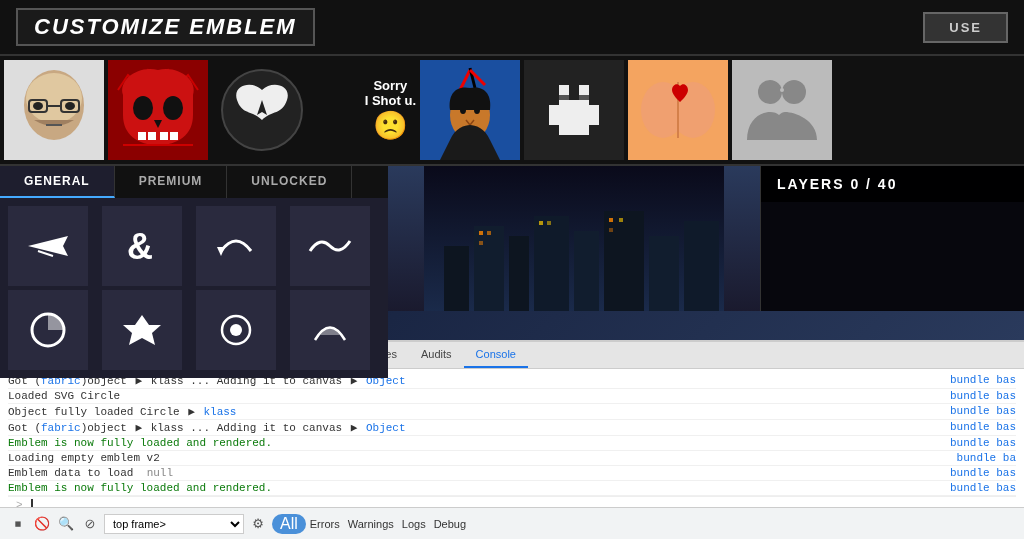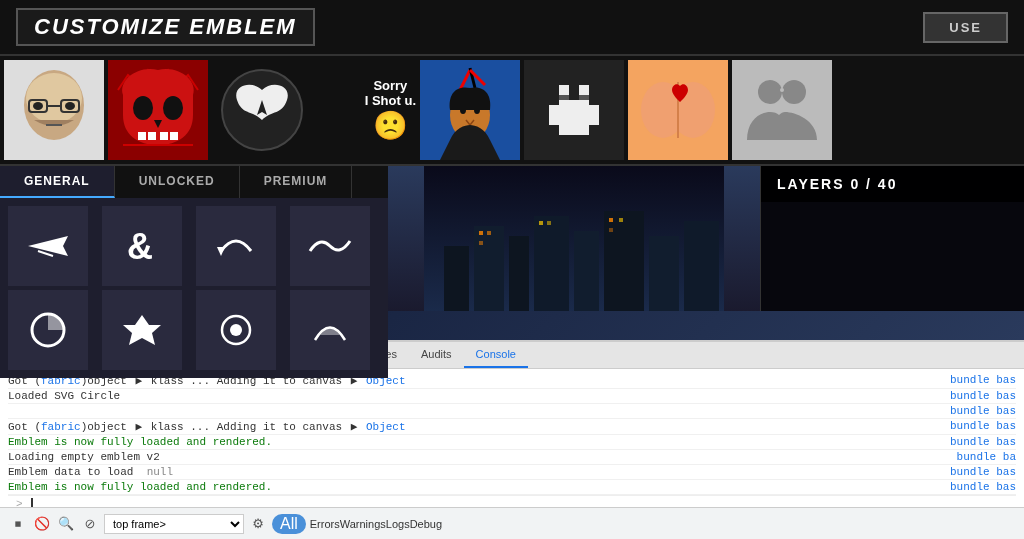--- a/index.html
+++ b/index.html
@@ -259,20 +259,21 @@
       background: #4a90d9;
       color: #fff;
       border: none;
       border-radius: 10px;
       padding: 1px 8px;
       font-size: 16px;
       cursor: pointer;
     }
     .filter-levels {
       display: flex;
+      gap: 8px;
       font-size: 11px;
       color: #333;
     }
     .filter-level {
       cursor: pointer;
     }
 
     
     .emblem-bb-svg {
       background: #e8e8e8;
@@ -418,22 +419,22 @@
       </svg>
     </div>
   </div>
 
   <div class="lower-game">
 
     <div class="tools-panel">
 
       <div class="tabs-bar">
         <div class="tab active">GENERAL</div>
+        <div class="tab">PREMIUM</div>
         <div class="tab">UNLOCKED</div>
-        <div class="tab">PREMIUM</div>
       </div>
 
       <div class="icons-grid">
 
         <div class="icon-item">
           <svg width="50" height="50" viewBox="0 0 50 50">
             <rect width="50" height="50" fill="#2a2a3e"></rect>
             <path d="M5 25 L45 15 L40 25 L45 35 Z" fill="#fff"></path>
             <line x1="10" y1="25" x2="40" y2="25" stroke="#fff" stroke-width="2"></line>
             <line x1="15" y1="30" x2="30" y2="35" stroke="#fff" stroke-width="2"></line>
@@ -554,20 +555,23 @@
         </span>
         <span class="log-source">bundle bas</span>
       </div>
 
       <div class="log-line">
         <span class="log-text">Loaded SVG Circle</span>
         <span class="log-source">bundle bas</span>
       </div>
 
       <div class="log-line">
+        <span class="log-text">
+          Object fully loaded Circle <span class="expand-arrow">▶</span> <span class="object-link">klass</span>
+        </span>
         <span class="log-source">bundle bas</span>
       </div>
 
       <div class="log-line">
         <span class="log-text">
           Got (<span style="color:#1a73e8;">fabric</span>)object <span class="expand-arrow">▶</span> klass  ... Adding it to canvas <span class="expand-arrow">▶</span> <span class="object-link">Object</span>
         </span>
         <span class="log-source">bundle bas</span>
       </div>
 

